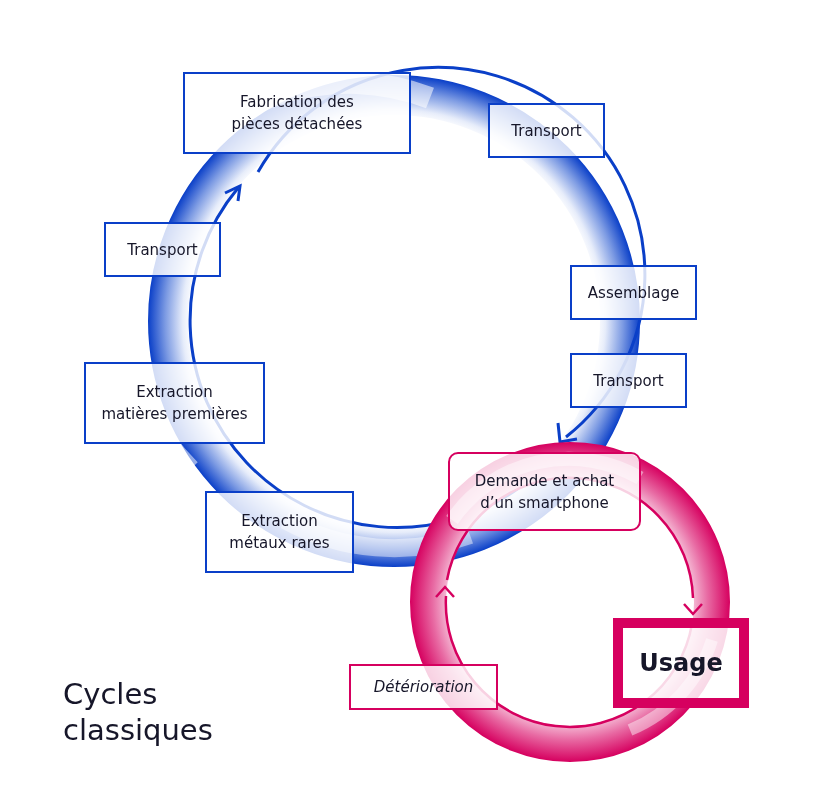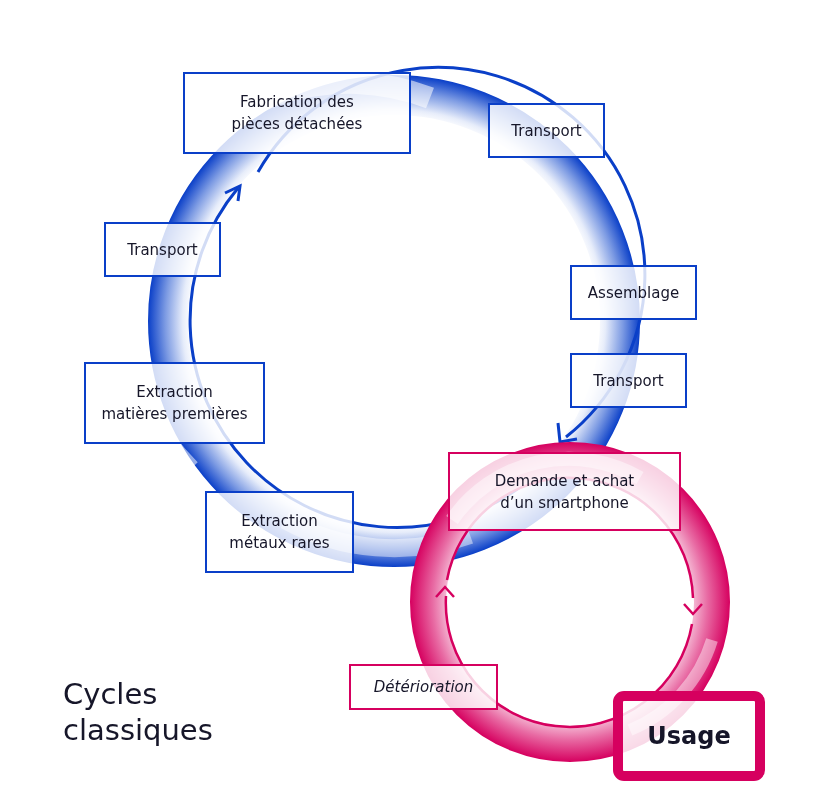--- a/index.html
+++ b/index.html
@@ -61,19 +61,19 @@
 pièces détachées</div>
 <div class="box blue" style="left:488px; top:103px; width:117px; height:55px;">Transport</div>
 <div class="box blue" style="left:570px; top:232px; width:127px; height:55px;margin-top:33px;">Assemblage</div>
 <div class="box blue" style="left:570px; top:353px; width:117px; height:55px;">Transport</div>
 <div class="box blue" style="left:205px; top:491px; width:149px; height:82px;">Extraction
 métaux rares</div>
 <div class="box blue" style="left:84px; top:362px; width:181px; height:82px;">Extraction
 matières premières</div>
 <div class="box blue" style="left:104px; top:222px; width:117px; height:55px;">Transport</div>
 
-<div class="box pink" style="left:448px; top:452px; width:233px; height:79px;">Demande et achat
+<div class="box pink" style="left:448px; top:452px; width:193px; height:79px;border-radius:10px;">Demande et achat
 d’un smartphone</div>
-<div class="box pink strong" style="left:613px; top:691px; width:152px; height:90px;border-radius:11px;">Usage</div>
+<div class="box pink strong" style="left:613px; top:618px; width:136px; height:90px;">Usage</div>
 <div class="box pink" style="left:349px; top:664px; width:149px; height:46px;font-style:italic;">Détérioration</div>
 
 <div class="legend">Cycles
 classiques</div>
 
 </body></html>

